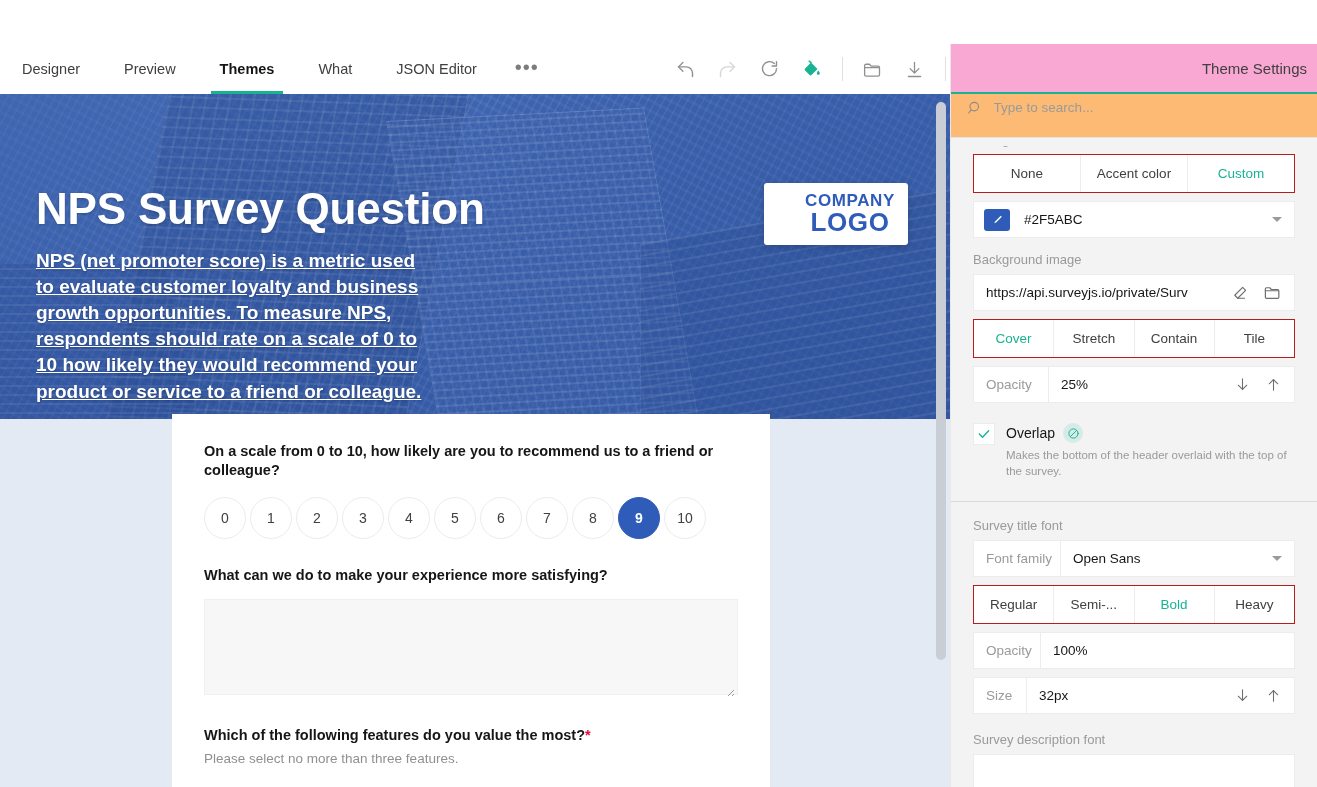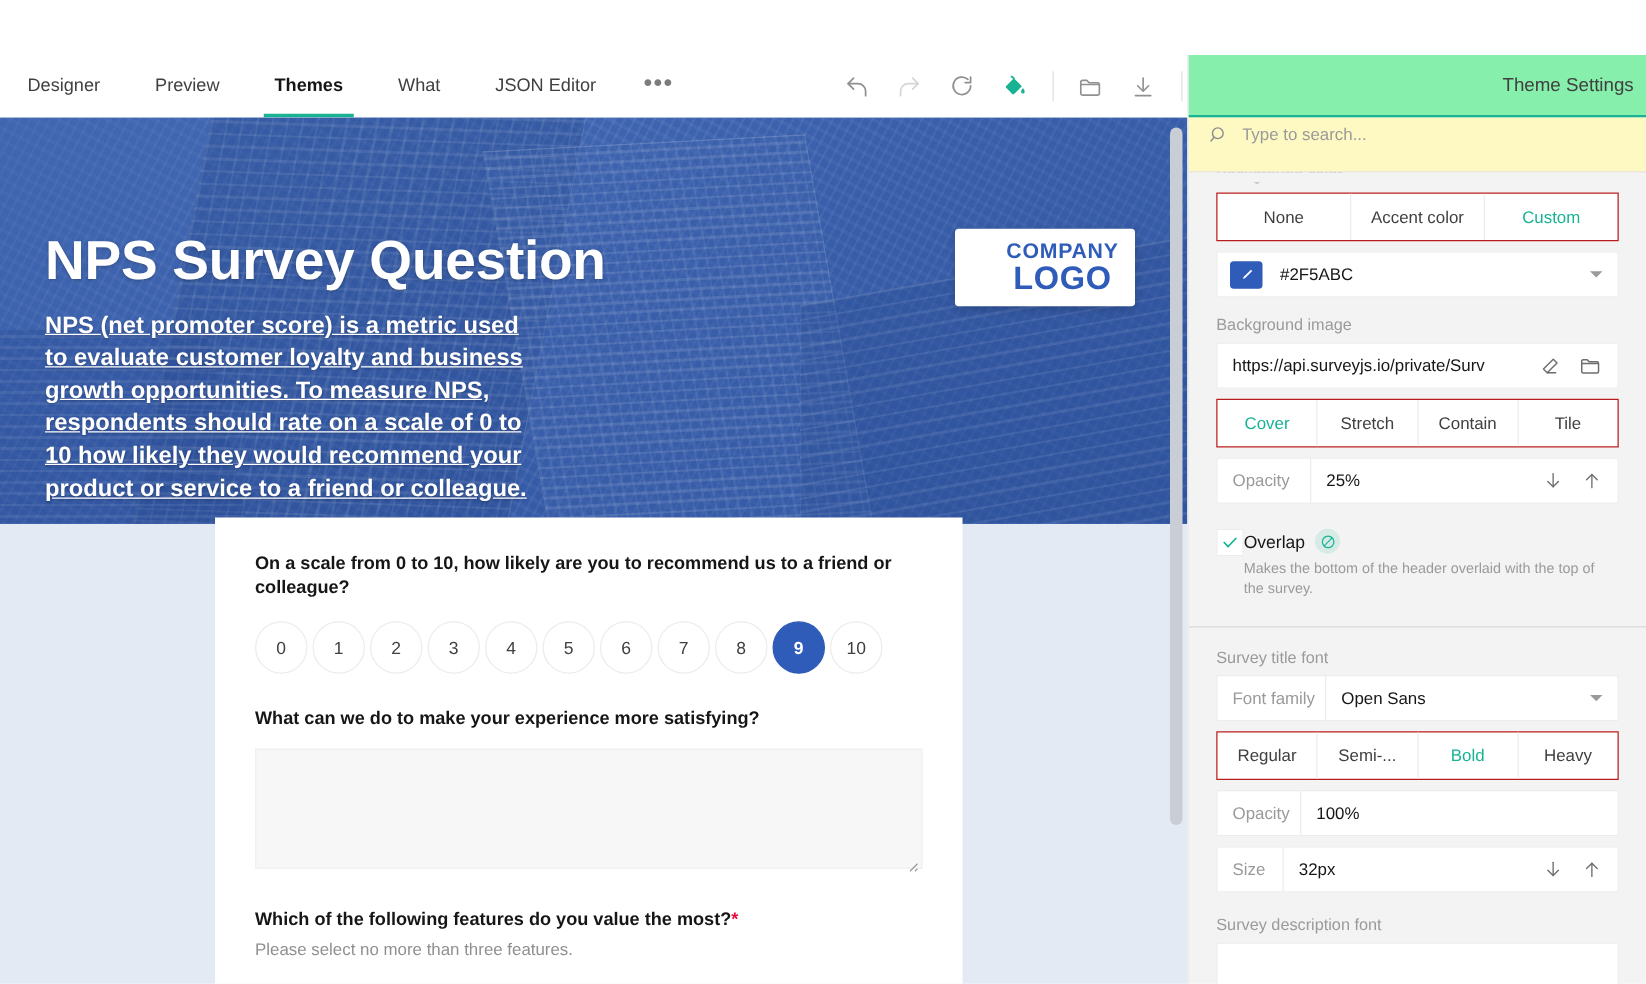--- a/index.html
+++ b/index.html
@@ -127,25 +127,25 @@
     position: absolute; right: 4px; top: 8px; width: 10px; height: 558px; background: #c9cdd6;
     border-radius: 5px;
   }
   .vscroll-track { position: absolute; right: 0; top: 0; width: 18px; height: 100%; }
 
   
   .right {
     width: 367px; height: 787px; background: #f3f3f3; position: relative;
     display: flex; flex-direction: column; border-left: 1px solid #e8e8e8;
   }
-  .right-head { height: 50px; background: #86efac; display: flex; align-items: center; justify-content: flex-end;
+  .right-head { height: 50px; background: #f9a8d4; display: flex; align-items: center; justify-content: flex-end;
     padding-right: 10px; border-bottom: 2px solid #19b394; flex: 0 0 50px; }
   .right-title { font-size: 15px; color: #404040; }
 
-  .searchrow { height: 44px; background: #fef9c3; display: flex; align-items: center; gap: 10px;
+  .searchrow { height: 44px; background: #fdba74; display: flex; align-items: center; gap: 10px;
     padding: 0 14px 16px 16px; flex: 0 0 44px; border-bottom: 1px solid #e3e3e3; }
   .search-input {
     border: none; outline: none; background: transparent; font-size: 13.5px; color: #404040;
     font-family: "Liberation Sans", sans-serif; width: 100%;
   }
   .search-input::placeholder { color: #9a9a9a; }
 
   .panel-body { flex: 1; overflow: hidden; position: relative; padding: 0 22px; }
   .grp-label { font-size: 13px; color: #9a9a9a; margin: 14px 0 7px 0; }
   .grp-label.clipped { margin-top: -6px; }
@@ -169,21 +169,21 @@
   .colorchip {
     width: 26px; height: 22px; border-radius: 3px; background: #2e5cb8; margin-left: 10px;
     display: flex; align-items: center; justify-content: center; color: #fff; flex: 0 0 26px;
   }
   .colorchip.empty { background: #fff; border: 1px solid #ececec; color: #c4c4c4; }
 
   .tworow { display: flex; gap: 8px; margin-top: 8px; }
   .tworow .field { margin-top: 0; }
   .tworow .half { flex: 1; }
 
-  .checkrow { display: flex; align-items: flex-start; margin-top: 20px; }
+  .checkrow { display: flex; align-items: flex-start; gap: 11px; margin-top: 20px; }
   .chk { width: 22px; height: 22px; background: #fff; border: 1px solid #ececec; display: flex;
     align-items: center; justify-content: center; flex: 0 0 22px; cursor: pointer; }
   .chk svg { color: #19b394; }
   .chk-label { font-size: 14px; color: #161616; display: flex; align-items: center; gap: 8px; }
   .hide-ico {
     width: 20px; height: 20px; border-radius: 50%; background: rgba(25,179,148,.13);
     display: flex; align-items: center; justify-content: center; color: #19b394; cursor: pointer;
   }
   .hint { font-size: 11.5px; color: #9a9a9a; line-height: 1.35; margin-top: 5px; max-width: 285px; }
 

